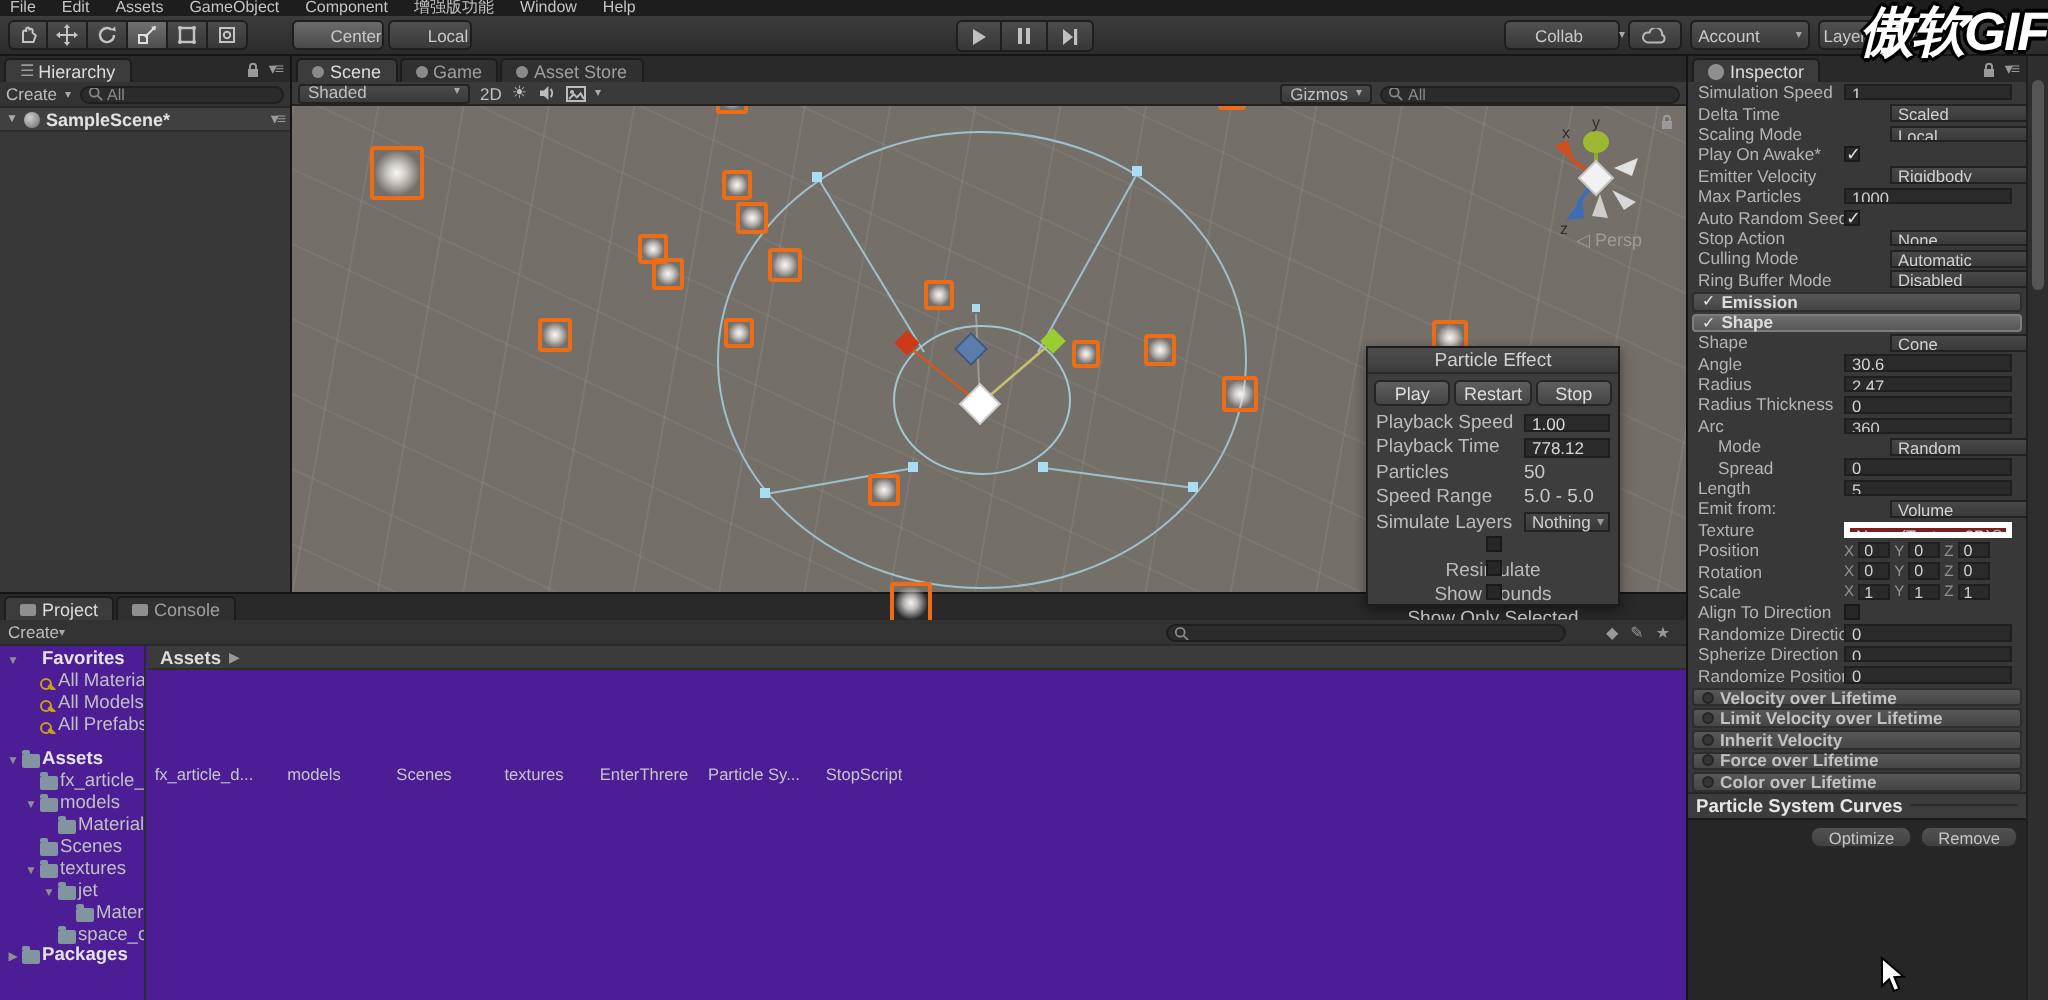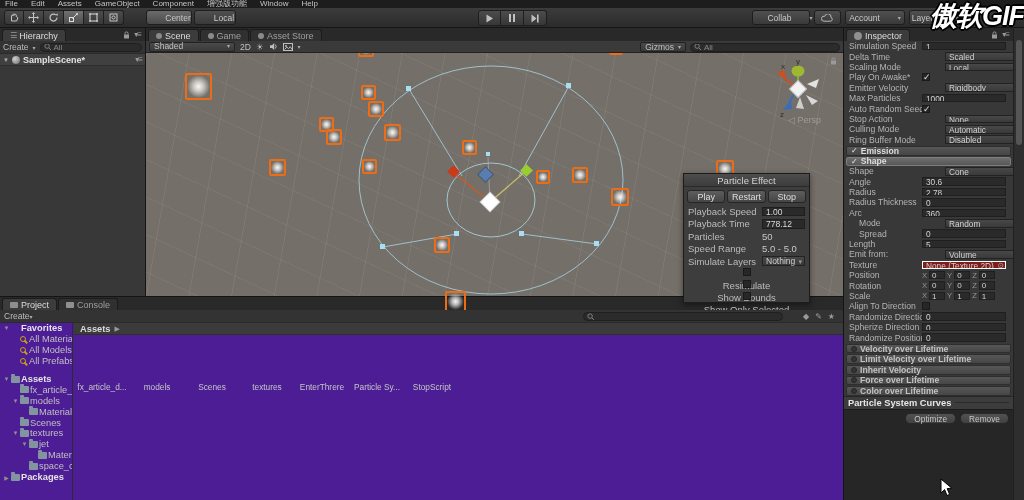--- a/index.html
+++ b/index.html
@@ -75,21 +75,21 @@
   
   .inspector{position:absolute;left:843px;top:28px;width:170px;height:472px;background:#383838;border-left:1px solid #141414;overflow:hidden;}
   .insp-ico{width:8px;height:8px;border-radius:50%;background:#8f8f8f;flex:0 0 auto;}
   .irow{height:10.4px;display:flex;align-items:center;font-size:8.6px;color:#b4b4b4;padding-left:5px;position:relative;}
   .irow.indent{padding-left:15px;}
   .irow .ilabel{white-space:nowrap;overflow:hidden;flex:1;}
   .ival{position:absolute;left:78px;width:84px;height:8.6px;line-height:8.4px;font-size:8.3px;color:#d2d2d2;padding:0 3px;white-space:nowrap;overflow:hidden;}
   .ival.field{background:#2a2a2a;border:1px solid #1f1f1f;}
   .ival.dropdown{background:linear-gradient(#484848,#3a3a3a);border:1px solid #222;margin-left:23px;}
   .ival.dropdown::after{content:"\25BE";position:absolute;right:2px;top:0;font-size:7px;color:#999;}
-  .ival.objfield{background:#7f1d1d;border:1px solid #ffffff;}
+  .ival.objfield{background:#7f1d1d;border:3px solid #ffffff;}
   .ival.objfield::after{content:"\2299";position:absolute;right:1px;top:0;font-size:8px;color:#aaa;}
   .icheck{position:absolute;left:78px;width:8px;height:8px;background:#272727;border:1px solid #1a1a1a;}
   .icheck.on::after,.chk.on::after{content:"\2713";position:absolute;left:0px;top:-2px;font-size:9px;color:#dedede;}
   .ivec{position:absolute;left:78px;display:flex;align-items:center;gap:2px;}
   .ivec .ax{font-size:7.6px;color:#939393;}
   .ivec .vbox{width:16px;height:8.4px;background:#2a2a2a;border:1px solid #1f1f1f;font-size:8px;line-height:7.5px;color:#d2d2d2;padding-left:2px;}
   .modbar{height:9.6px;margin:1px 2px 0;background:linear-gradient(#575757,#464646);border:1px solid #2e2e2e;border-radius:2px;display:flex;align-items:center;gap:3px;padding:0 4px;font-size:8.6px;font-weight:bold;color:#dcdcdc;}
   .modbar.selected{background:linear-gradient(#6e6e6e,#575757);border-color:#7d7d7d;}
   .modbar .mcheck{font-size:8px;color:#e8e8e8;}
   .modbar .mdot{width:6px;height:6px;border-radius:50%;background:#353535;border:1px solid #262626;}
@@ -101,21 +101,21 @@
   .curve-btn{height:11px;background:linear-gradient(#525252,#414141);border:1px solid #282828;border-radius:5px;color:#c6c6c6;font-size:8.3px;line-height:10px;padding:0 8px;}
   .vscroll{position:absolute;left:1013px;top:28px;width:11px;height:472px;background:#2e2e2e;border-left:1px solid #202020;}
   .vscroll .thumb{position:absolute;left:2px;top:12px;width:6px;height:105px;background:#555;border-radius:3px;}
 
   
   .project{position:absolute;left:0;top:296px;width:843px;height:221px;background:#4c1d95;border-top:1px solid #141414;}
   .proj-sub{height:13px;background:#333;border-bottom:1px solid #2a2a2a;position:relative;display:flex;align-items:center;padding:0 4px;font-size:8.5px;color:#bdbdbd;}
   .proj-search{position:absolute;left:583px;top:2px;width:200px;}
   .proj-mini-icons{position:absolute;right:8px;top:2px;display:flex;gap:6px;color:#9a9a9a;font-size:8px;}
   .treecol{position:absolute;left:0;top:26px;width:73px;bottom:0;border-right:1px solid #2b2b2b;overflow:hidden;}
-  .t-row{height:10.9px;display:flex;align-items:center;gap:1px;font-size:9.3px;color:#c0c0c0;white-space:nowrap;overflow:hidden;}
+  .t-row{height:10.9px;display:flex;align-items:flex-end;gap:1px;font-size:9.3px;color:#c0c0c0;white-space:nowrap;overflow:hidden;}
   .t-row.bold{color:#e4e4e4;font-weight:bold;}
   .t-row.spacer{height:7px;}
   .t-arrow{width:7px;font-size:6px;color:#8f8f8f;flex:0 0 auto;text-align:center;}
   .t-icon{flex:0 0 auto;}
   .t-icon.folder{width:9px;height:7px;background:#8394a1;border-radius:1px;position:relative;}
   .t-icon.folder::before{content:"";position:absolute;top:-2px;left:0;width:4px;height:2px;background:#8394a1;border-radius:1px 1px 0 0;}
   .t-icon.star{width:9px;height:9px;color:#d8b225;font-size:9px;line-height:9px;}
   .t-icon.search{width:6px;height:6px;border:1.5px solid #c8a018;border-radius:50%;position:relative;margin-right:2px;}
   .t-icon.search::after{content:"";position:absolute;width:4px;height:1.5px;background:#c8a018;transform:rotate(45deg);right:-3px;bottom:-1px;}
   .gridarea{position:absolute;left:74px;top:26px;right:0;bottom:0;overflow:hidden;}
@@ -548,21 +548,21 @@
         <span class="ival dropdown">Cone</span>
 
       </div>
       <div class="irow">
         <span class="ilabel">Angle</span>
         <span class="ival field">30.6</span>
 
       </div>
       <div class="irow">
         <span class="ilabel">Radius</span>
-        <span class="ival field">2.78</span>
+        <span class="ival field">2.47</span>
 
       </div>
       <div class="irow">
         <span class="ilabel">Radius Thickness</span>
         <span class="ival field">0</span>
 
       </div>
       <div class="irow">
         <span class="ilabel">Arc</span>
         <span class="ival field">360</span>

